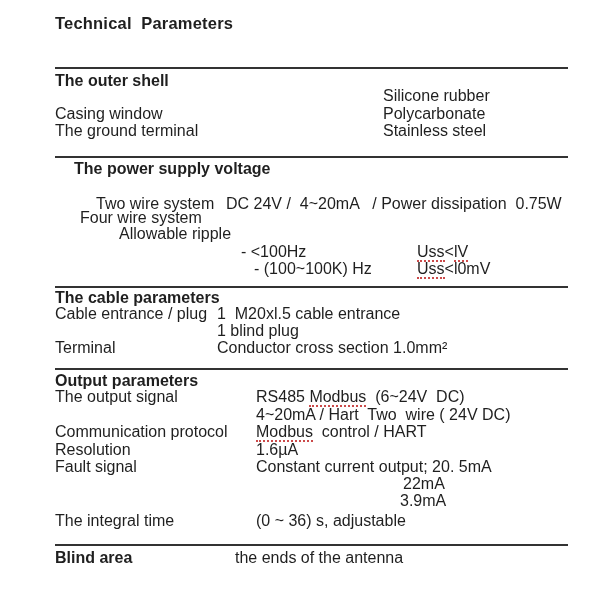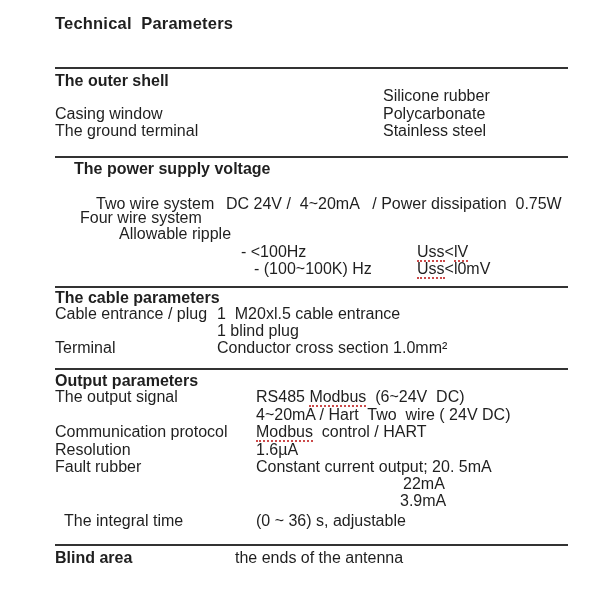--- a/index.html
+++ b/index.html
@@ -60,25 +60,25 @@
   <div class="t" style="left:55px; top:390px;">The output signal</div>
   <div class="t" style="left:256px; top:390px;"><span>RS485 </span><span class="sq">Modbus</span><span>  (6~24V  DC)</span></div>
   <div class="t" style="left:256px; top:408px;">4~20mA / Hart  Two  wire ( 24V DC)</div>
 
   <div class="t" style="left:55px; top:425px;">Communication protocol</div>
   <div class="t" style="left:256px; top:425px;"><span class="sq">Modbus</span><span>  control / HART</span></div>
 
   <div class="t" style="left:55px;  top:443px;">Resolution</div>
   <div class="t" style="left:256px; top:443px;">1.6µA</div>
 
-  <div class="t" style="left:55px;  top:460px;">Fault rubber</div>
+  <div class="t" style="left:55px;  top:460px;">Fault signal</div>
   <div class="t" style="left:256px; top:460px;">Constant current output; 20. 5mA</div>
   <div class="t" style="left:403px; top:477px;">22mA</div>
   <div class="t" style="left:400px; top:494px;">3.9mA</div>
 
-  <div class="t" style="left:55px;  top:514px;margin-left:9px;">The integral time</div>
+  <div class="t" style="left:55px;  top:514px;">The integral time</div>
   <div class="t" style="left:256px; top:514px;">(0 ~ 36) s, adjustable</div>
 
   <div class="rule" style="top:544px;"></div>
   <div class="t b" style="left:55px; top:551px;">Blind area</div>
   <div class="t" style="left:235px; top:551px;">the ends of the antenna</div>
 
 </div>
 
 </body></html>

